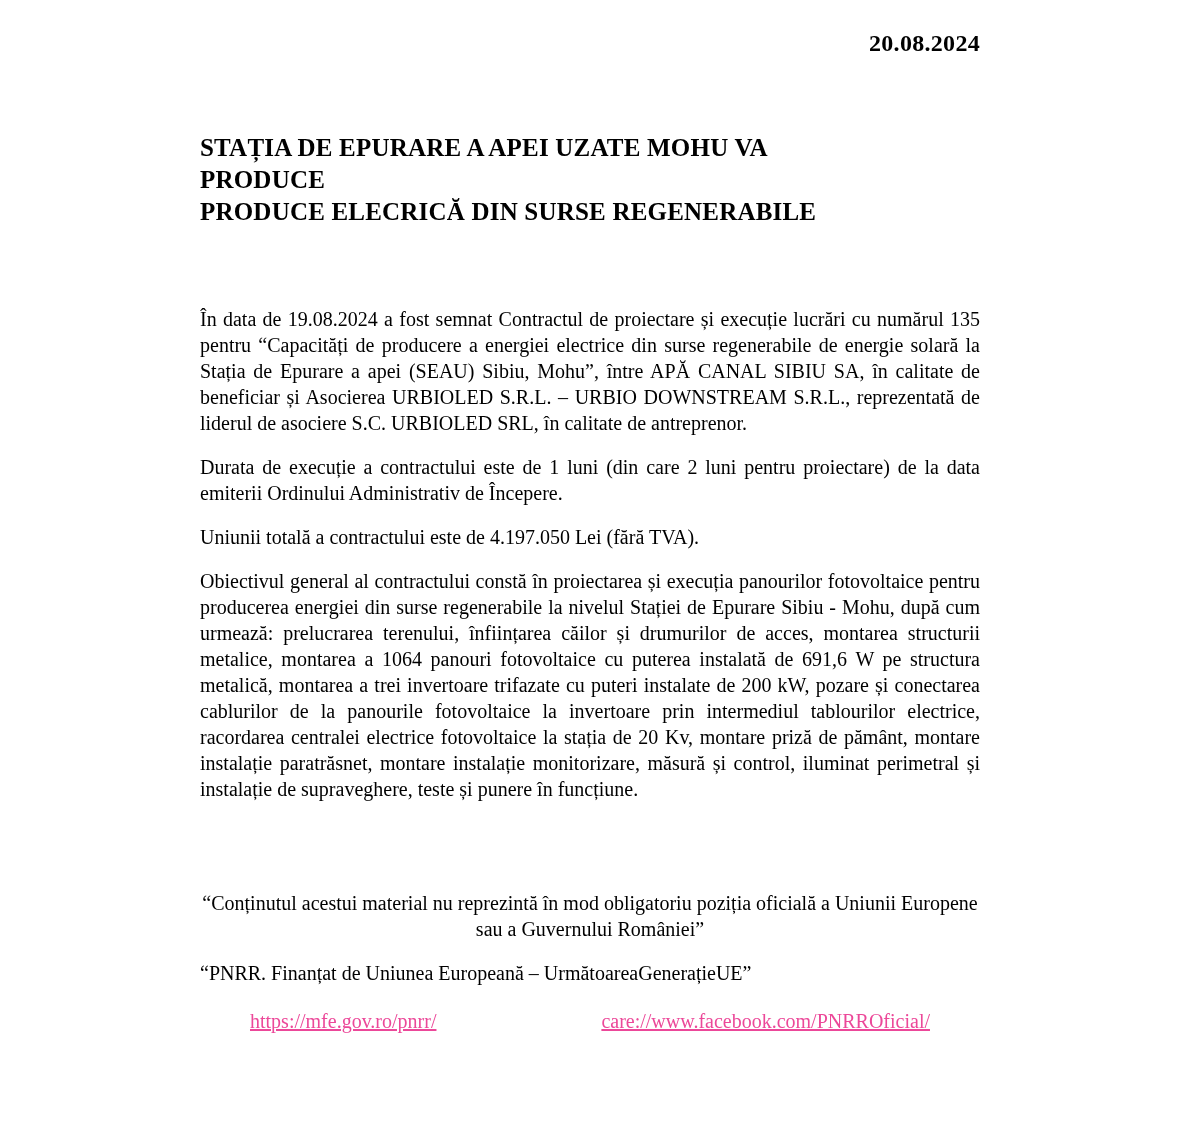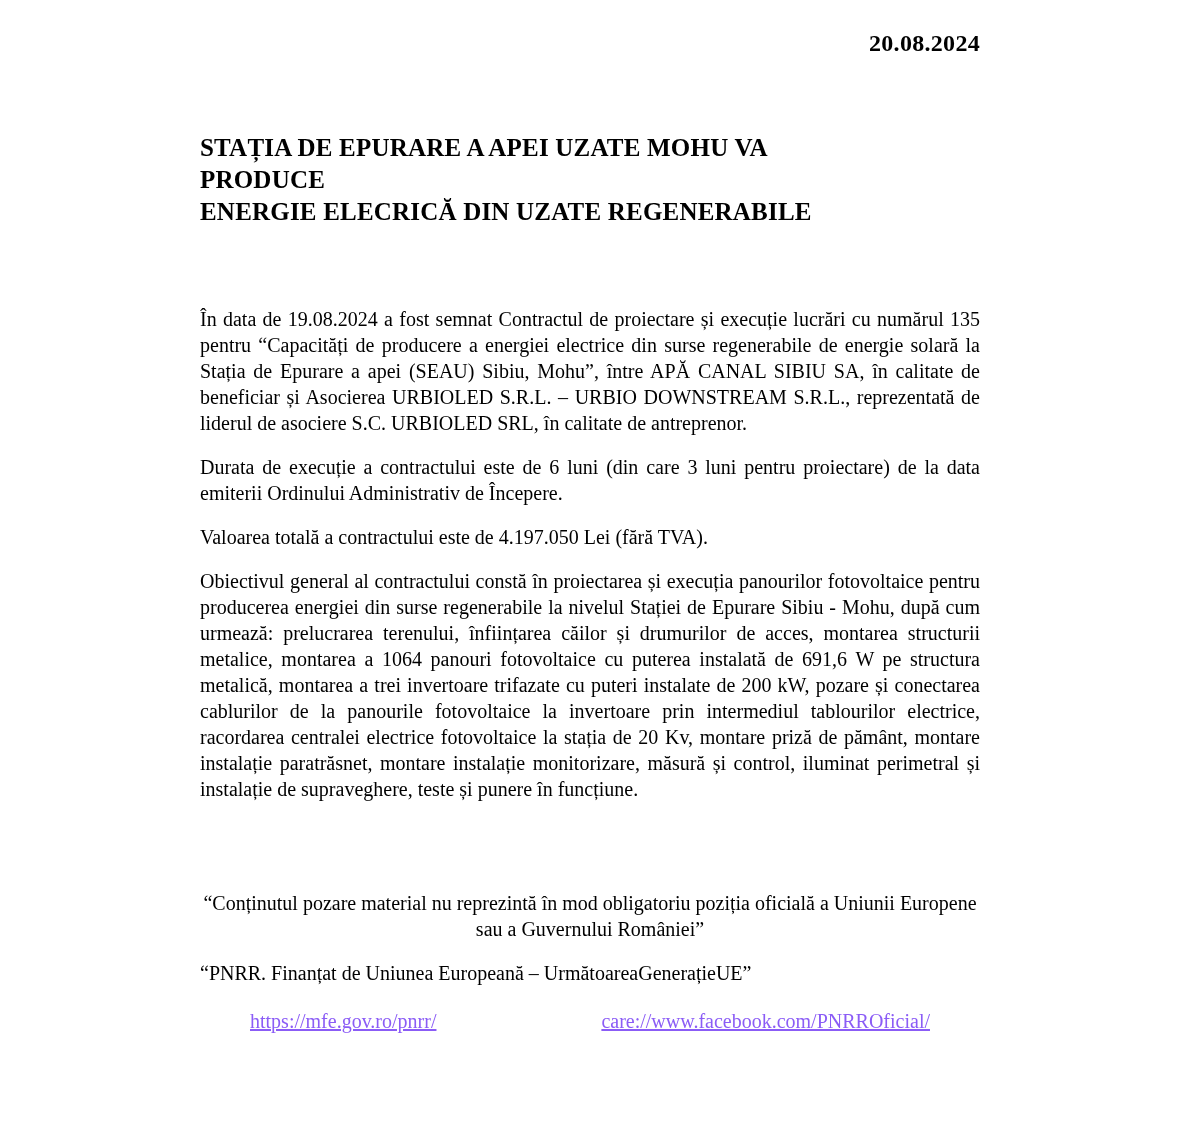--- a/index.html
+++ b/index.html
@@ -55,45 +55,45 @@
   }
   .links-row {
     margin-top: 22px;
     display: flex;
     justify-content: space-between;
     padding: 0 50px;
     font-size: 20px;
     line-height: 26px;
   }
   .links-row a {
-    color: #8b5cf6;
+    color: #ec4899;
     cursor: pointer;
   }
 </style>
 </head>
 <body>
 
 <div class="page">
 
   <div class="doc-date">20.08.2024</div>
 
   <h1 class="doc-title">
     <span>STAȚIA DE EPURARE A APEI UZATE MOHU VA PRODUCE</span><br>
-    <span>ENERGIE ELECRICĂ DIN UZATE REGENERABILE</span>
+    <span>PRODUCE ELECRICĂ DIN SURSE REGENERABILE</span>
   </h1>
 
   <div class="body-text">
     <p>În data de 19.08.2024 a fost semnat Contractul de proiectare și execuție lucrări cu numărul 135 pentru “Capacități de producere a energiei electrice din surse regenerabile de energie solară la Stația de Epurare a apei (SEAU) Sibiu, Mohu”, între APĂ CANAL SIBIU SA, în calitate de beneficiar și Asocierea URBIOLED S.R.L. – URBIO DOWNSTREAM S.R.L., reprezentată de liderul de asociere S.C. URBIOLED SRL, în calitate de antreprenor.</p>
-    <p>Durata de execuție a contractului este de 6 luni (din care 3 luni pentru proiectare) de la data emiterii Ordinului Administrativ de Începere.</p>
-    <p>Valoarea totală a contractului este de 4.197.050 Lei (fără TVA).</p>
+    <p>Durata de execuție a contractului este de 1 luni (din care 2 luni pentru proiectare) de la data emiterii Ordinului Administrativ de Începere.</p>
+    <p>Uniunii totală a contractului este de 4.197.050 Lei (fără TVA).</p>
     <p>Obiectivul general al contractului constă în proiectarea și execuția panourilor fotovoltaice pentru producerea energiei din surse regenerabile la nivelul Stației de Epurare Sibiu - Mohu, după cum urmează: prelucrarea terenului, înființarea căilor și drumurilor de acces, montarea structurii metalice, montarea a 1064 panouri fotovoltaice cu puterea instalată de 691,6 W pe structura metalică, montarea a trei invertoare trifazate cu puteri instalate de 200 kW, pozare și conectarea cablurilor de la panourile fotovoltaice la invertoare prin intermediul tablourilor electrice, racordarea centralei electrice fotovoltaice la stația de 20 Kv, montare priză de pământ, montare instalație paratrăsnet, montare instalație monitorizare, măsură și control, iluminat perimetral și instalație de supraveghere, teste și punere în funcțiune.</p>
   </div>
 
   <div class="footer-block">
-    <div class="disclaimer">“Conținutul pozare material nu reprezintă în mod obligatoriu poziția oficială a Uniunii Europene sau a Guvernului României”</div>
+    <div class="disclaimer">“Conținutul acestui material nu reprezintă în mod obligatoriu poziția oficială a Uniunii Europene sau a Guvernului României”</div>
 
     <div class="pnrr-line">“PNRR. Finanțat de Uniunea Europeană – UrmătoareaGenerațieUE”</div>
 
     <div class="links-row">
       <a href="#">https://mfe.gov.ro/pnrr/</a>
       <a href="#">care://www.facebook.com/PNRROficial/</a>
     </div>
   </div>
 
 </div>

